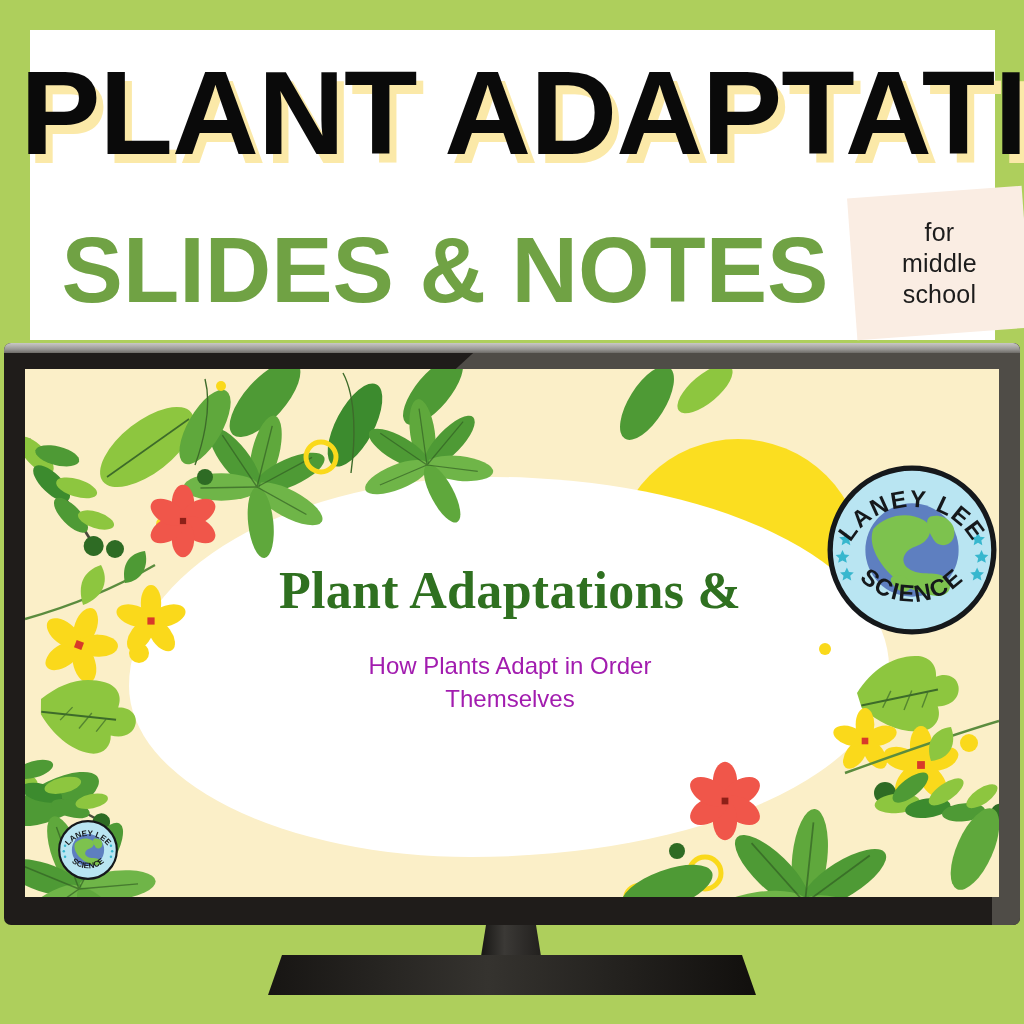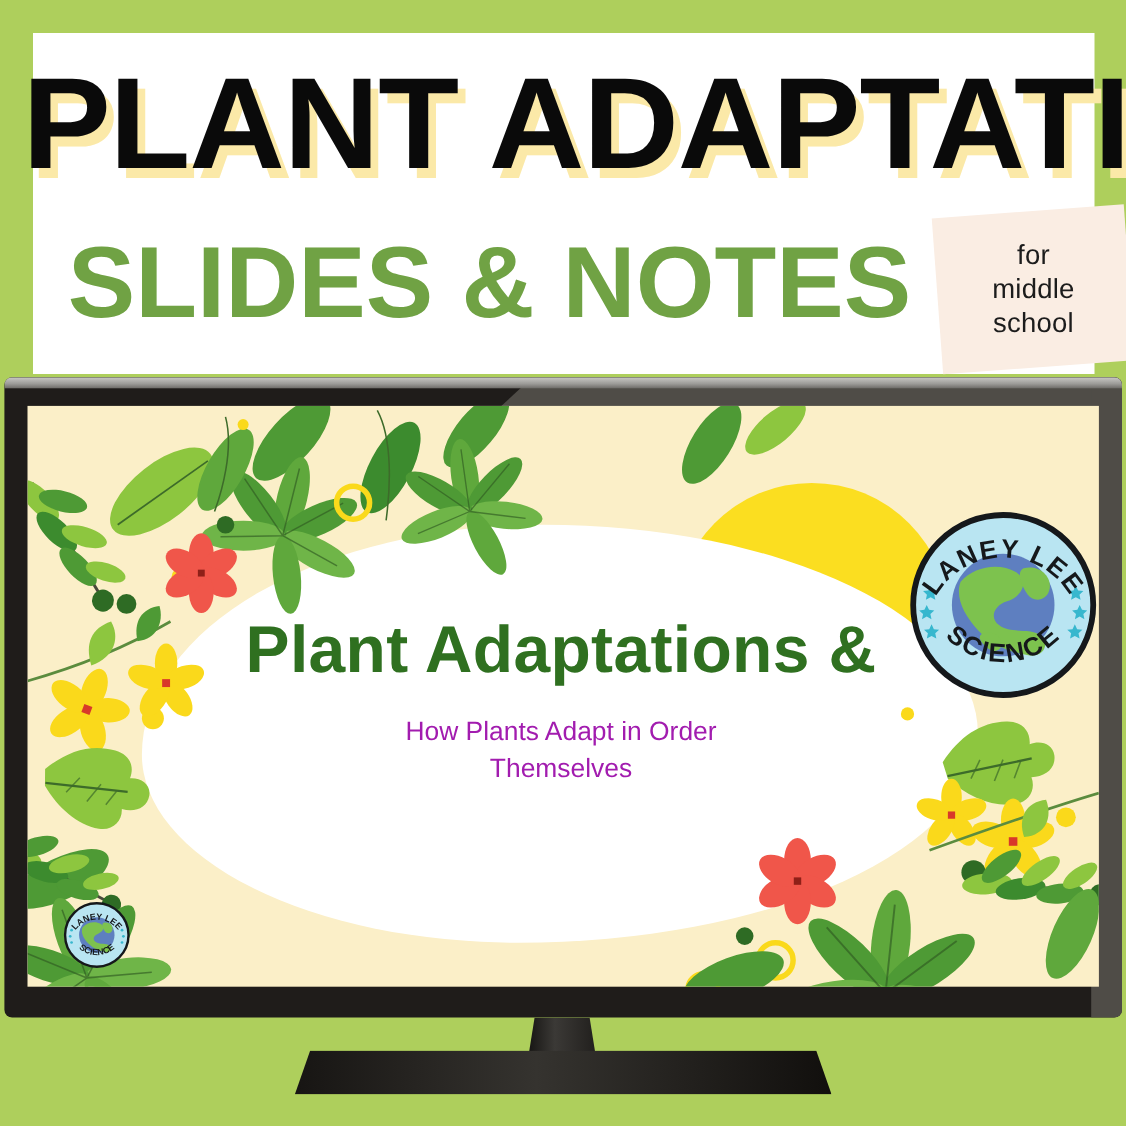--- a/index.html
+++ b/index.html
@@ -44,21 +44,21 @@
     font-weight: 700;
     letter-spacing: -1px;
     transform: scaleX(1.02);
     white-space: nowrap;
   }
   .title-main.shadow { color: #FBE9A8; left: 7px; top: 9px; }
   .title-main.front  { color: #0A0A0A; }
 
   #title-sub-wrap {
     position: absolute;
-    left: 0; top: 179px;
+    left: 0; top: 192px;
     width: 830px; height: 110px; padding-left: 18px;
   }
   .title-sub {
     position: absolute;
     left: 0; top: 0;
     width: 830px;
     text-align: center;
     font-family: "Liberation Sans Narrow", "Liberation Sans", sans-serif;
     font-size: 92px;
     line-height: 96px;
@@ -168,22 +168,22 @@
     border-radius: 48% 52% 55% 45% / 55% 50% 50% 45%;
   }
 
   #slide-text {
     position: absolute;
     left: 160px; top: 190px;
     width: 650px;
     text-align: center;
   }
   #slide-title {
-    font-family: Liberation Sans, sans-serif;
-    font-size: 60px;
+    font-family: Liberation Serif, serif;
+    font-size: 52px;
     line-height: 64px;
     font-weight: 700;
     color: #2F7020;
     letter-spacing: .3px;
   }
   #slide-subtitle {
     margin-top: 26px;
     font-family: "Liberation Sans", sans-serif;
     font-size: 24px;
     line-height: 33px;

